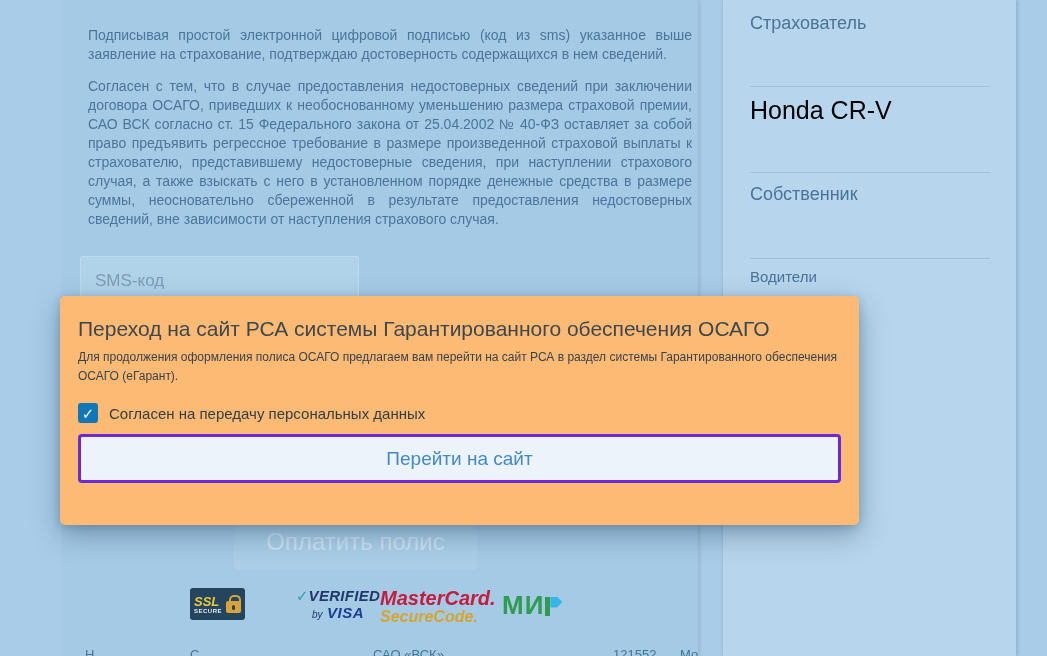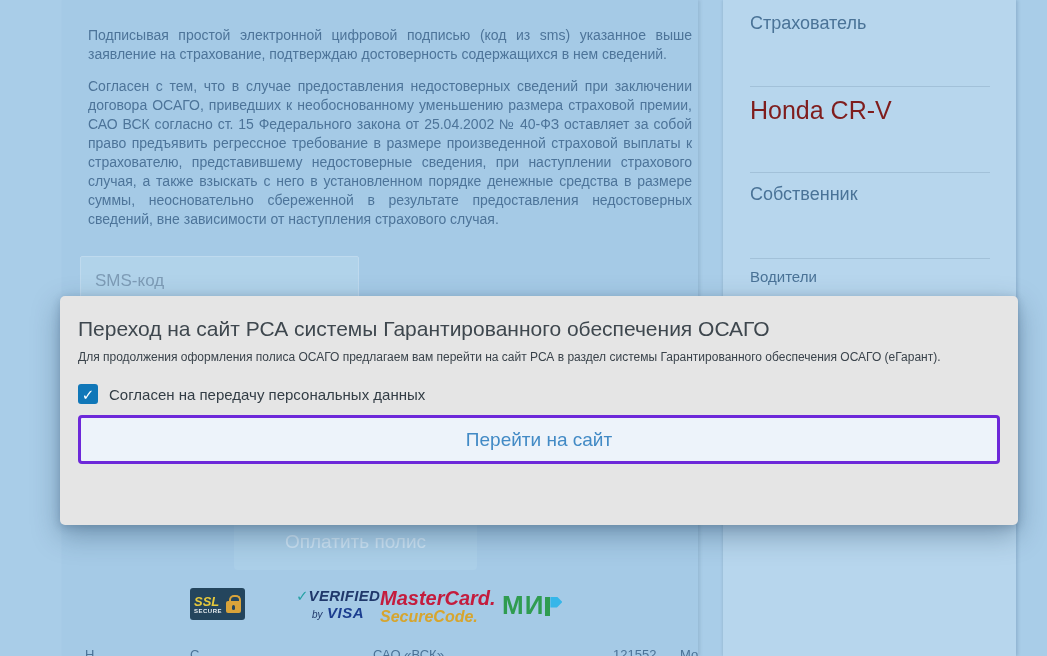--- a/index.html
+++ b/index.html
@@ -18,21 +18,21 @@
     padding:0 14px; font-size:17px; color:#701a75; font-family:inherit; }
   .sms-input::placeholder { color:#7e9cb6; opacity:1; }
 
   .price-row { position:absolute; left:20px; top:516px; white-space:nowrap; }
   .price-main { font-size:43px; font-weight:300; color:#2d4156; letter-spacing:1px; }
   .price-sep  { font-size:20px; color:#2d4156; }
   .price-cents{ font-size:15px; color:#8ba3b6; }
   .price-cur  { font-size:20px; color:#2d4156; margin-left:6px; }
   .pay-button { position:absolute; left:172px; top:514px; width:243px; height:56px;
     background:#abcfe8; border:none; border-radius:4px;
-    font-family:inherit; font-size:19px; font-weight:300; color:#cde3f3; }
+    font-family:inherit; font-size:24px; font-weight:300; color:#cde3f3; }
 
   
   .badges { position:absolute; left:0; top:588px; width:636px; height:36px; }
   .badge { position:absolute; top:0; }
   .ssl-badge { left:128px; width:55px; height:32px; background:#24455d; border-radius:3px;
     display:flex; align-items:center; justify-content:space-between; padding:2px 4px; }
   .ssl-txt { line-height:1; }
   .ssl-l1 { color:#e7c93c; font-weight:bold; font-size:13px; font-style:italic; }
   .ssl-l2 { color:#e9eef2; font-size:6px; font-weight:bold; letter-spacing:.5px; }
   .lock { position:relative; width:15px; height:12px; background:#d9a33a; border-radius:2px; margin-top:5px; }
@@ -62,29 +62,29 @@
   
   .footer-row { position:absolute; left:0; top:647px; width:636px; height:9px; overflow:hidden;
     color:#4a7296; font-size:13px; }
   .footer-frag { position:absolute; top:0; white-space:nowrap; }
 
   
   .sidebar { position:absolute; left:723px; top:0; width:293px; height:656px;
     background:#b7d6ed; box-shadow:2px 0 3px rgba(70,100,130,.22), -1px 0 2px rgba(70,100,130,.12); }
   .sb-label { position:absolute; left:27px; color:#4a7397; font-weight:300; }
   .sb-insurer { top:13px; font-size:18px; }
-  .sb-vehicle { top:96px; font-size:25px; color:#7f1d1d; }
+  .sb-vehicle { top:96px; font-size:25px; color:#000000; }
   .sb-owner { top:184px; font-size:18px; }
   .sb-drivers { top:268px; font-size:15px; }
   .sb-divider { position:absolute; left:27px; width:240px; height:1px; background:#a2c1d9; }
   .sb-d1 { top:86px; } .sb-d2 { top:172px; } .sb-d3 { top:258px; }
 
   
-  .modal { position:absolute; left:60px; top:296px; width:958px; height:229px;
-    background:#e5e5e5; border-radius:5px; padding:21px 18px 0 18px;
+  .modal { position:absolute; left:60px; top:296px; width:799px; height:229px;
+    background:#fdba74; border-radius:5px; padding:21px 18px 0 18px;
     box-shadow:0 10px 28px rgba(30,60,90,.38), 0 2px 8px rgba(30,60,90,.22); }
   .modal-title { font-size:21px; font-weight:400; color:#3e474e; }
   .modal-desc { margin-top:7px; max-width:902px; font-size:12px; line-height:19px; color:#3a434b; }
   .consent-row { margin-top:17px; display:flex; align-items:center; }
   .checkbox { width:20px; height:20px; background:#1077b8; border-radius:3px; flex:0 0 auto;
     display:flex; align-items:center; justify-content:center; }
   .checkbox .mark { color:#ffffff; font-size:15px; font-weight:bold; line-height:1; }
   .consent-label { margin-left:11px; font-size:15px; color:#333d45; }
   .proceed-button { margin-top:11px; width:100%; height:49px;
     background:#edf3fa; border:3px solid #6d28d9; border-radius:4px;

